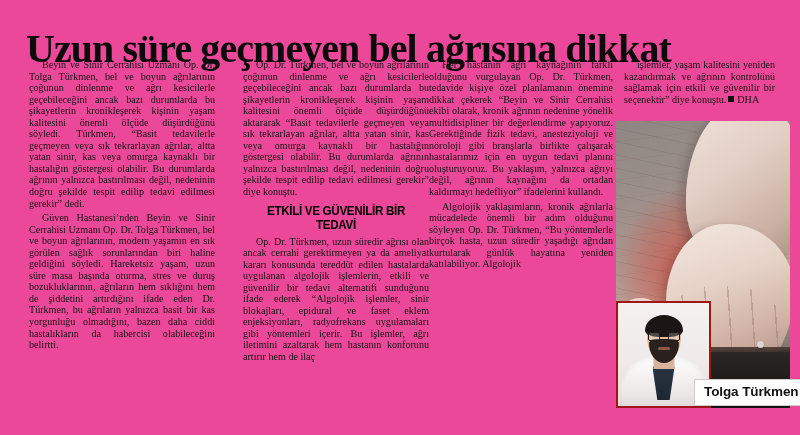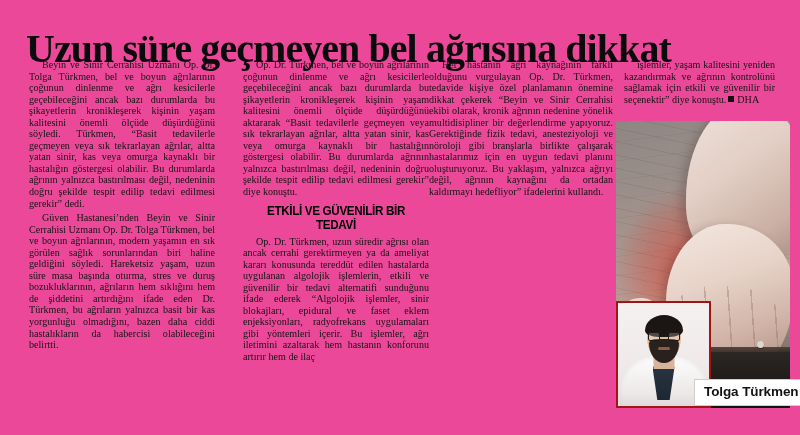--- a/index.html
+++ b/index.html
@@ -344,20 +344,21 @@
     </div>
 
     <div class="col col2">
       <p>Op. Dr. Türkmen, bel ve boyun ağrılarının çoğunun dinlenme ve ağrı kesicilerle geçebileceğini ancak bazı durumlarda bu şikayetlerin kronikleşerek kişinin yaşam kalitesini önemli ölçüde düşürdüğünü aktararak “Basit tedavilerle geçmeyen veya sık tekrarlayan ağrılar, altta yatan sinir, kas veya omurga kaynaklı bir hastalığın göstergesi olabilir. Bu durumlarda ağrının yalnızca bastırılması değil, nedeninin doğru şekilde tespit edilip tedavi edilmesi gerekir” diye konuştu.</p>
       <div class="subhead">ETKİLİ VE GÜVENİLİR BİR TEDAVİ</div>
       <p>Op. Dr. Türkmen, uzun süredir ağrısı olan ancak cerrahi gerektirmeyen ya da ameliyat kararı konusunda tereddüt edilen hastalarda uygulanan algolojik işlemlerin, etkili ve güvenilir bir tedavi alternatifi sunduğunu ifade ederek “Algolojik işlemler, sinir blokajları, epidural ve faset eklem enjeksiyonları, radyofrekans uygulamaları gibi yöntemleri içerir. Bu işlemler, ağrı iletimini azaltarak hem hastanın konforunu artırır hem de ilaç</p>
     </div>
 
     <div class="col col3">
       <p>Her hastanın ağrı kaynağının farklı olduğunu vurgulayan Op. Dr. Türkmen, tedavide kişiye özel planlamanın önemine dikkat çekerek “Beyin ve Sinir Cerrahisi ekibi olarak, kronik ağrının nedenine yönelik multidisipliner bir değerlendirme yapıyoruz. Gerektiğinde fizik tedavi, anesteziyoloji ve nöroloji gibi branşlarla birlikte çalışarak hastalarımız için en uygun tedavi planını oluşturuyoruz. Bu yaklaşım, yalnızca ağrıyı değil, ağrının kaynağını da ortadan kaldırmayı hedefliyor” ifadelerini kullandı.</p>
+      <p>Algolojik yaklaşımların, kronik ağrılarla mücadelede önemli bir adım olduğunu söyleyen Op. Dr. Türkmen, “Bu yöntemlerle birçok hasta, uzun süredir yaşadığı ağrıdan kurtularak günlük hayatına yeniden katılabiliyor. Algolojik</p>
     </div>
 
     <div class="col col4">
       <p><span>işlemler, yaşam kalitesini yeniden kazandırmak ve ağrının kontrolünü sağlamak için etkili ve güvenilir bir seçenektir” diye konuştu.</span><span class="dha-mark"></span><span>DHA</span></p>
     </div>
 
   </div>
 
   <div class="photo-wrap">
 

